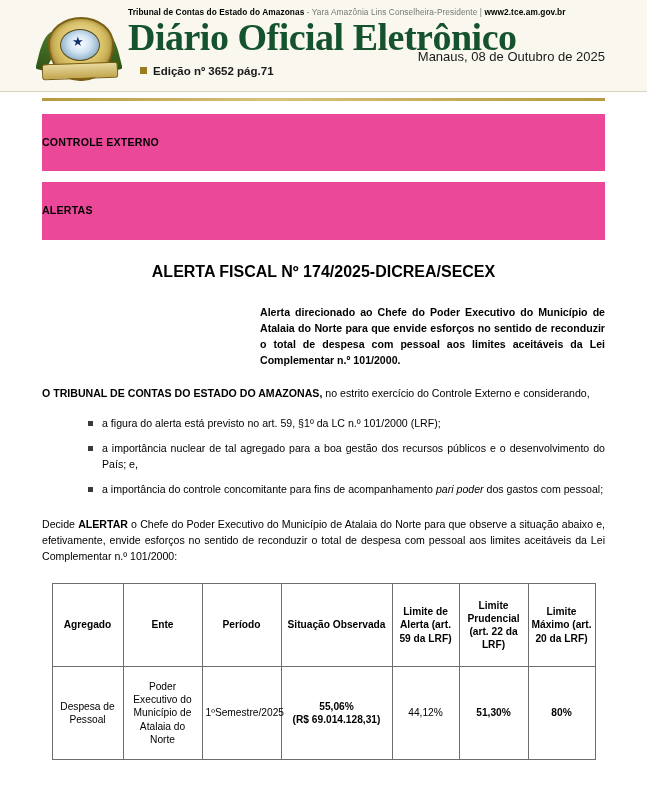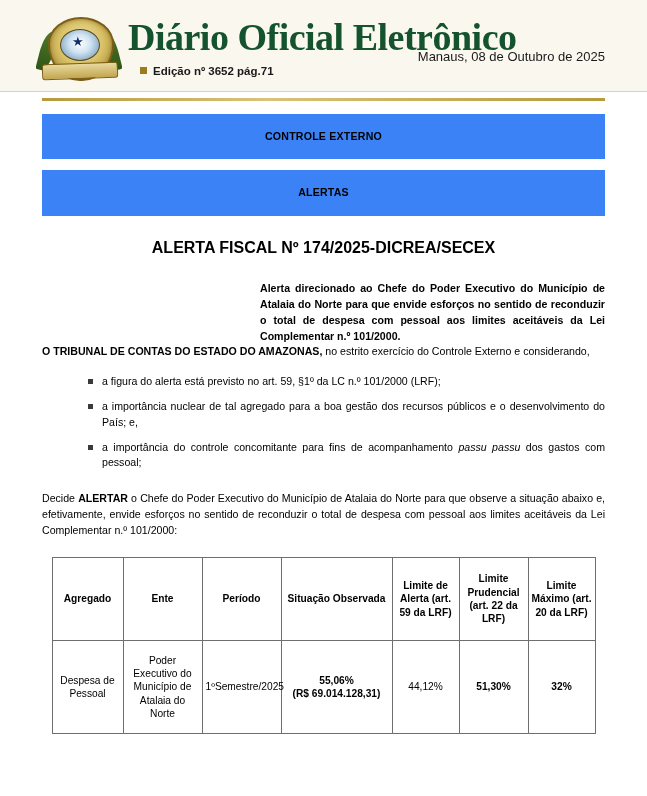--- a/index.html
+++ b/index.html
@@ -150,44 +150,44 @@
   
   .content {
     position: relative;
     padding: 0 42px;
     margin-top: 22px;
     font-size: 10.6px;
     line-height: 1.45;
     text-align: justify;
   }
   .band {
-    background: #3b82f6;
-    text-align: center;
+    background: #ec4899;
     font-weight: bold;
     font-size: 10.6px;
-    padding: 15px 0;
+    padding: 21px 0;
     letter-spacing: 0.02em;
   }
   .band.secondary {
     margin-top: 11px;
   }
   .subhead {
     text-align: center;
     font-weight: bold;
     font-size: 16px;
     margin-top: 20px;
   }
   .lead {
     margin: 22px 0 0 218px;
     font-weight: bold;
     font-size: 10.6px;
     text-align: justify;
     line-height: 1.5;
   }
   .para {
+    margin-top: 18px;
     text-align: justify;
   }
   .para b { font-weight: bold; }
 
   ul.items {
     list-style: none;
     margin: 14px 0 0 0;
     padding: 0 0 0 46px;
   }
   ul.items li {
@@ -246,20 +246,21 @@
   .c-lm { width: 60px; }
   .bold { font-weight: bold; }
 </style>
 </head>
 <body>
 
 <div class="page">
 
   <div class="masthead">
     <div class="masthead-inner">
+      <div class="tcline"><b>Tribunal de Contas do Estado do Amazonas</b><span class="sep"> - Yara Amazônia Lins Conselheira-Presidente | </span><b>www2.tce.am.gov.br</b></div>
 
       <div class="brasao">
         <div class="leafL"></div>
         <div class="leafR"></div>
         <div class="shield"></div>
         <div class="inner-oval"></div>
         <div class="star">★</div>
         <div class="ribbon"></div>
       </div>
 
@@ -277,21 +278,21 @@
 
     <div class="subhead">ALERTA FISCAL Nº 174/2025-DICREA/SECEX</div>
 
     <div class="lead">Alerta direcionado ao Chefe do Poder Executivo do Município de Atalaia do Norte para que envide esforços no sentido de reconduzir o total de despesa com pessoal aos limites aceitáveis da Lei Complementar n.º 101/2000.</div>
 
     <div class="para"><b>O TRIBUNAL DE CONTAS DO ESTADO DO AMAZONAS,</b><span> no estrito exercício do Controle Externo e considerando,</span></div>
 
     <ul class="items">
       <li>a figura do alerta está previsto no art. 59, §1º da LC n.º 101/2000 (LRF);</li>
       <li>a importância nuclear de tal agregado para a boa gestão dos recursos públicos e o desenvolvimento do País; e,</li>
-      <li><span>a importância do controle concomitante para fins de acompanhamento </span><span class="italic">passu passu</span><span> dos gastos com pessoal;</span></li>
+      <li><span>a importância do controle concomitante para fins de acompanhamento </span><span class="italic">pari poder</span><span> dos gastos com pessoal;</span></li>
     </ul>
 
     <div class="decide"><span>Decide </span><b>ALERTAR</b><span> o Chefe do Poder Executivo do Município de Atalaia do Norte para que observe a situação abaixo e, efetivamente, envide esforços no sentido de reconduzir o total de despesa com pessoal aos limites aceitáveis da Lei Complementar n.º 101/2000:</span></div>
 
     <table class="alerta">
       <thead>
         <tr>
           <th class="c-agg">Agregado</th>
           <th class="c-ente">Ente</th>
           <th class="c-per">Período</th>
@@ -305,19 +306,19 @@
         <tr>
           <td>Despesa de Pessoal</td>
           <td>Poder Executivo do Município de Atalaia do Norte</td>
           <td>1ºSemestre/2025</td>
           <td>
             <span class="bold">55,06%</span><br>
             <span class="bold">(R$ 69.014.128,31)</span>
           </td>
           <td>44,12%</td>
           <td class="bold">51,30%</td>
-          <td class="bold">32%</td>
+          <td class="bold">80%</td>
         </tr>
       </tbody>
     </table>
 
   </div>
 </div>
 
 </body></html>

